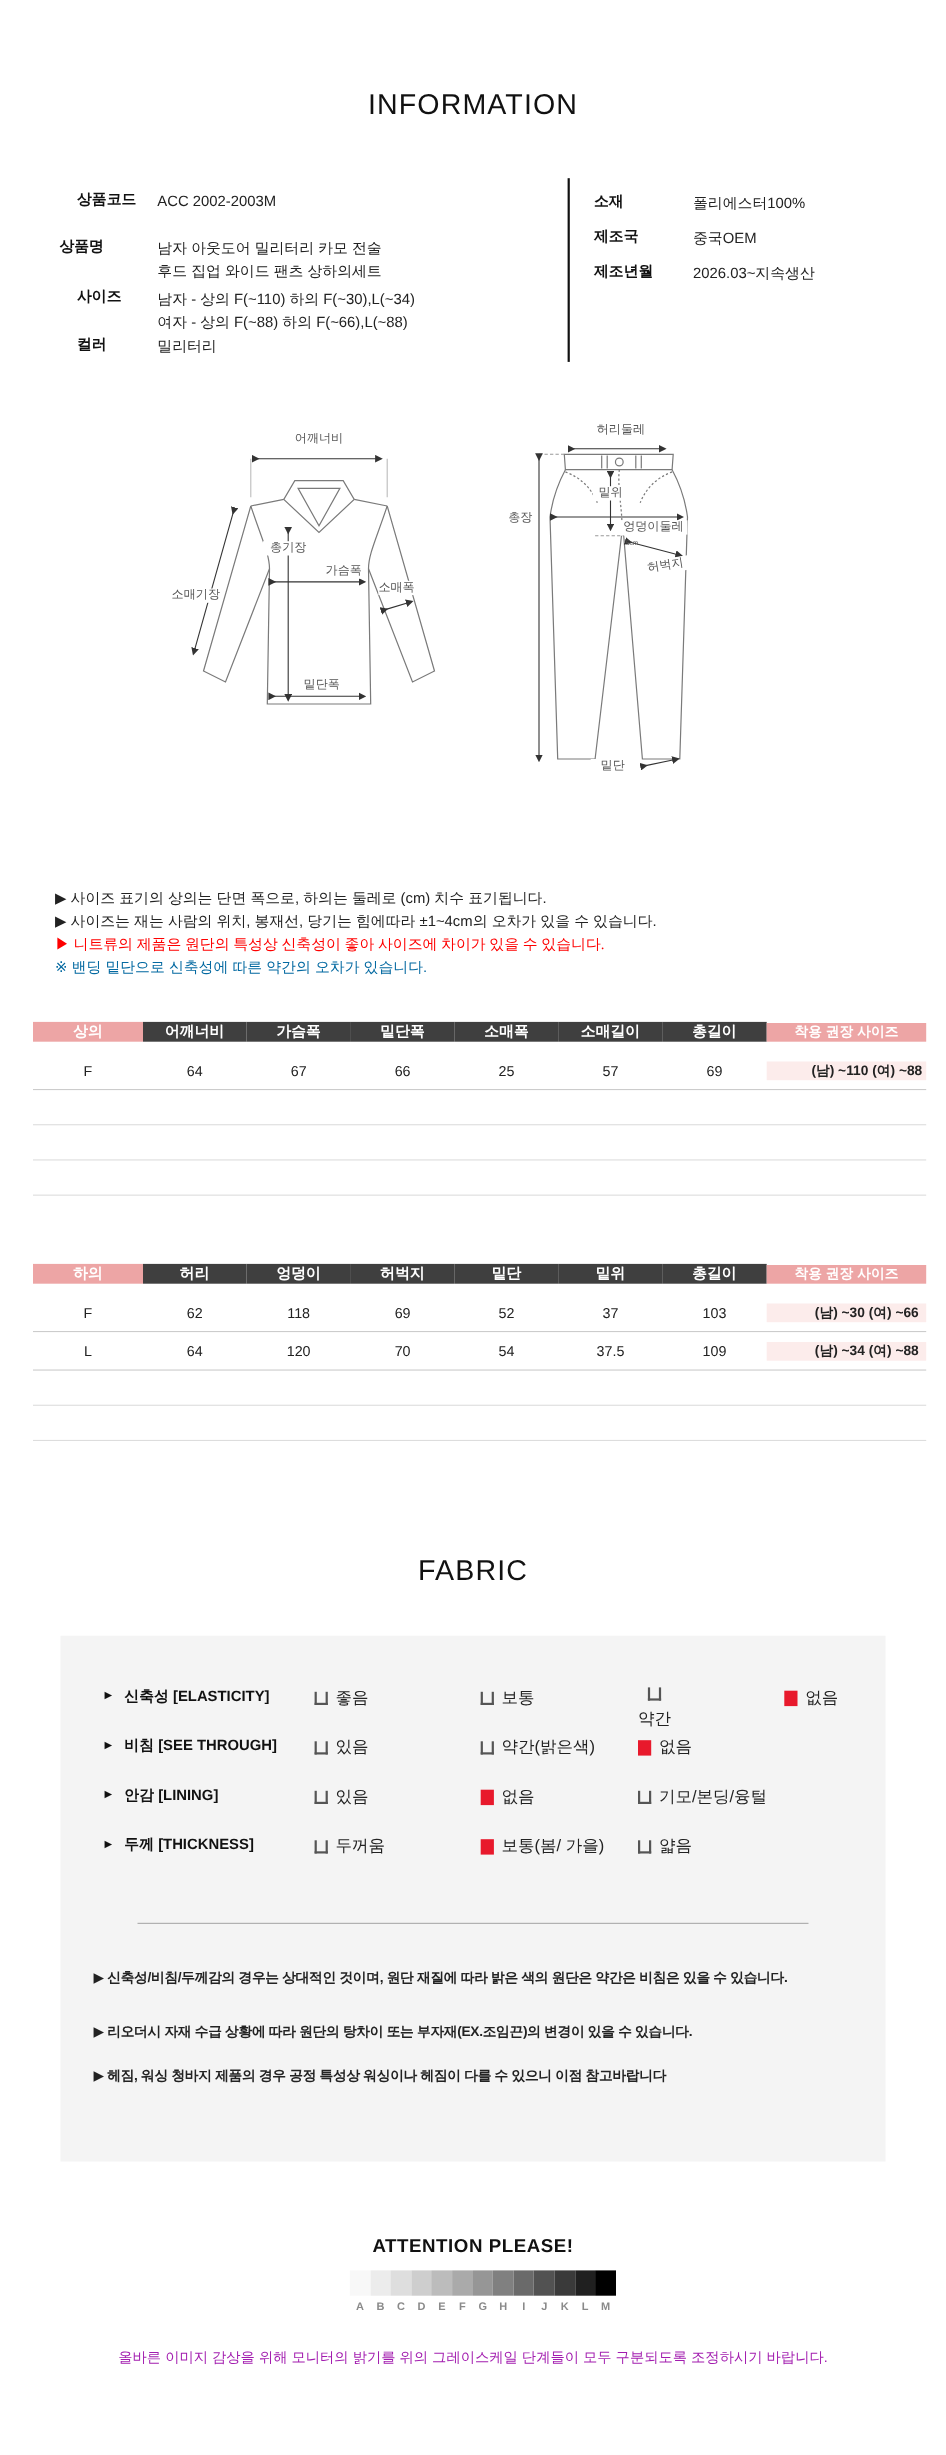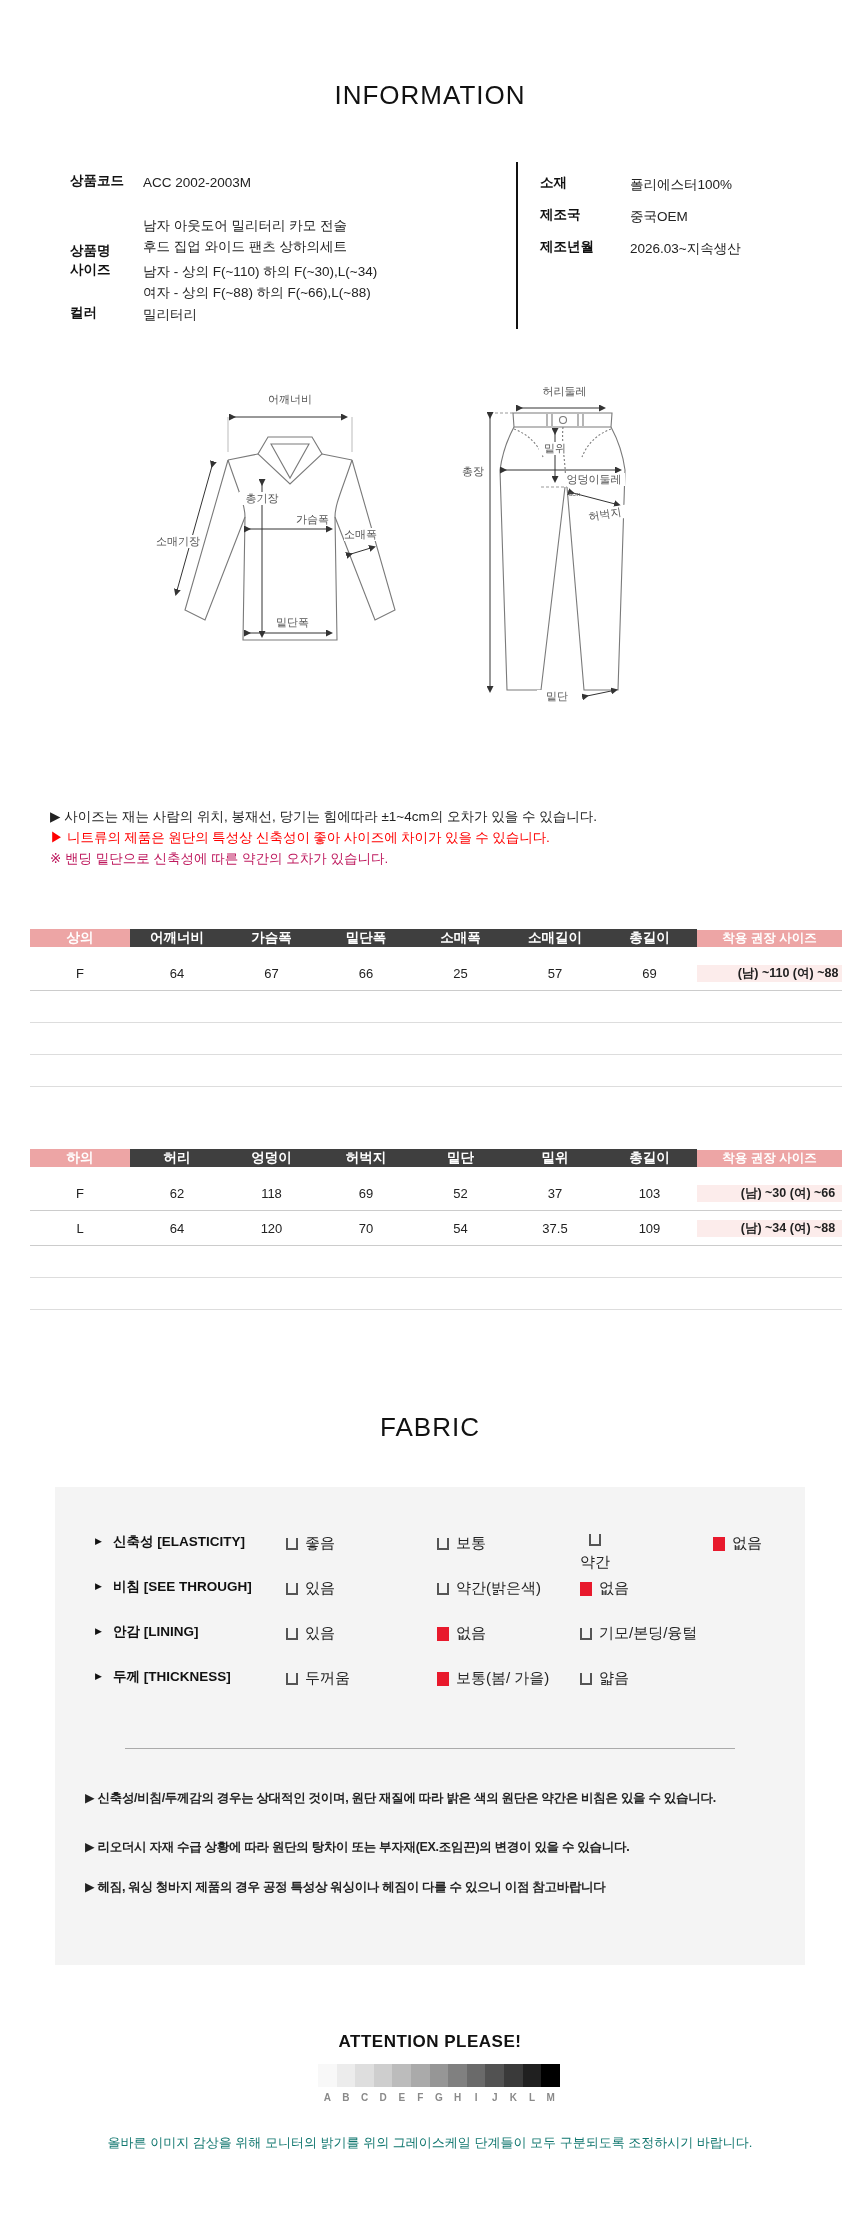--- a/index.html
+++ b/index.html
@@ -12,21 +12,21 @@
   .ivalue{font-size:13.5px;color:#222;line-height:21px;}
   .vdivider{width:2px;background:#111;}
   
   .diagram{position:absolute;}
   .dlabel{position:absolute;font-size:11px;color:#555;background:#fff;line-height:13px;
           white-space:nowrap;text-align:center;}
   
   .size-notes{font-size:13.5px;line-height:21px;}
   .n-black{color:#222;}
   .n-red{color:#fe0000;font-family:Liberation Serif, serif;}
-  .n-blue{color:#be185d;}
+  .n-blue{color:#0369a1;}
   
   .tbl{position:absolute;left:30px;width:812px;font-size:13px;}
   .trow{display:flex;align-items:center;text-align:center;}
   .thead{height:36px;color:#fff;font-weight:bold;font-size:13.5px;}
   .tdata{height:34px;border-bottom:1px solid #ccc;color:#222;}
   .tempty{height:31px;border-bottom:1px solid #ddd;}
   .c0{width:100px;} .c1{width:94px;} .c2{width:95px;} .c3{width:94px;}
   .c4{width:95px;} .c5{width:94px;} .c6{width:95px;} .c7{width:145px;}
   .hpink{background:#eda5a5;} .hdark{background:#3f3f3f;}
   .cpink{background:#fceceb;height:100%;display:flex;align-items:center;justify-content:center;}
@@ -41,34 +41,34 @@
   .chk.checked{border:none;background:#e8192c;height:14px;}
   .fdivider{position:absolute;left:70px;top:261px;width:610px;height:0;border-top:1px solid #aaa;}
   .fnote{position:absolute;left:30px;width:700px;font-size:12.5px;font-weight:bold;color:#222;
          letter-spacing:-0.3px;white-space:nowrap;}
   
   .attn-title{width:860px;text-align:center;font-size:17px;font-weight:bold;letter-spacing:0.5px;color:#111;}
   .gs-bar{position:absolute;left:318px;top:2064px;width:242px;height:23px;display:flex;}
   .gs-cell{flex:1;height:23px;}
   .gs-letters{position:absolute;left:318px;top:2092px;width:242px;display:flex;}
   .gs-letter{flex:1;text-align:center;font-size:10px;font-weight:bold;color:#8a8a8a;}
-  .foot-note{width:860px;text-align:center;font-size:13px;color:#0f766e;}
+  .foot-note{width:860px;text-align:center;font-size:13px;color:#a21caf;}
   svg{display:block;}
 </style>
 </head>
 <body>
 
 <div id="canvas">
 
   <div class="abs big-title" style="top:80px;">INFORMATION</div>
 
   <div class="abs ilabel" style="left:70px;top:172px;">상품코드</div>
   <div class="abs ivalue" style="left:143px;top:172px;">ACC 2002-2003M</div>
 
-  <div class="abs ilabel" style="left:70px;top:215px;margin-top:27px;">상품명</div>
+  <div class="abs ilabel" style="left:54px;top:215px;">상품명</div>
   <div class="abs ivalue pre" style="left:143px;top:215px;">남자 아웃도어 밀리터리 카모 전술
 후드 집업 와이드 팬츠 상하의세트</div>
 
   <div class="abs ilabel" style="left:70px;top:261px;">사이즈</div>
   <div class="abs ivalue pre" style="left:143px;top:261px;">남자 - 상의 F(~110) 하의 F(~30),L(~34)
 여자 - 상의 F(~88) 하의 F(~66),L(~88)</div>
 
   <div class="abs ilabel" style="left:70px;top:304px;">컬러</div>
   <div class="abs ivalue" style="left:143px;top:304px;">밀리터리</div>
 
@@ -151,20 +151,21 @@
     <span class="dlabel" style="left:72px;top:0px;width:75px;">허리둘레</span>
     <span class="dlabel" style="left:4px;top:80px;width:28px;">총장</span>
     <span class="dlabel" style="left:84px;top:57px;width:32px;">밑위</span>
     <span class="dlabel" style="left:108px;top:88px;width:62px;">엉덩이둘레</span>
     <span class="dlabel" style="left:126px;top:123px;width:48px;transform:rotate(-9deg);">허벅지</span>
     <span class="dlabel" style="left:114px;top:103px;font-size:6px;background:transparent;">5cm</span>
     <span class="dlabel" style="left:82px;top:305px;width:40px;">밑단</span>
   </div>
 
   <div class="abs size-notes" style="left:50px;top:806px;">
+    <div class="n-black">▶ 사이즈 표기의 상의는 단면 폭으로, 하의는 둘레로 (cm) 치수 표기됩니다.</div>
     <div class="n-black">▶ 사이즈는 재는 사람의 위치, 봉재선, 당기는 힘에따라 ±1~4cm의  오차가 있을 수 있습니다.</div>
     <div class="n-red">▶ 니트류의 제품은 원단의 특성상 신축성이 좋아 사이즈에 차이가 있을 수 있습니다.</div>
     <div class="n-blue">※ 밴딩 밑단으로  신축성에 따른  약간의 오차가 있습니다.</div>
   </div>
 
   <div class="tbl" style="top:920px;">
     <div class="trow thead">
       <div class="c0 hpink">상의</div>
       <div class="c1 hdark">어깨너비</div>
       <div class="c2 hdark">가슴폭</div>

